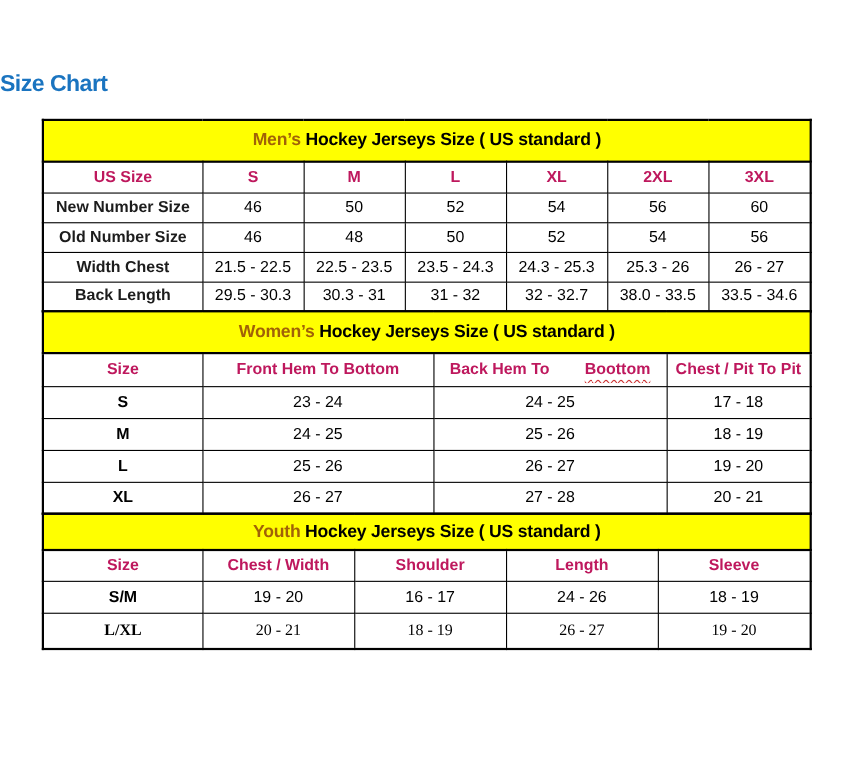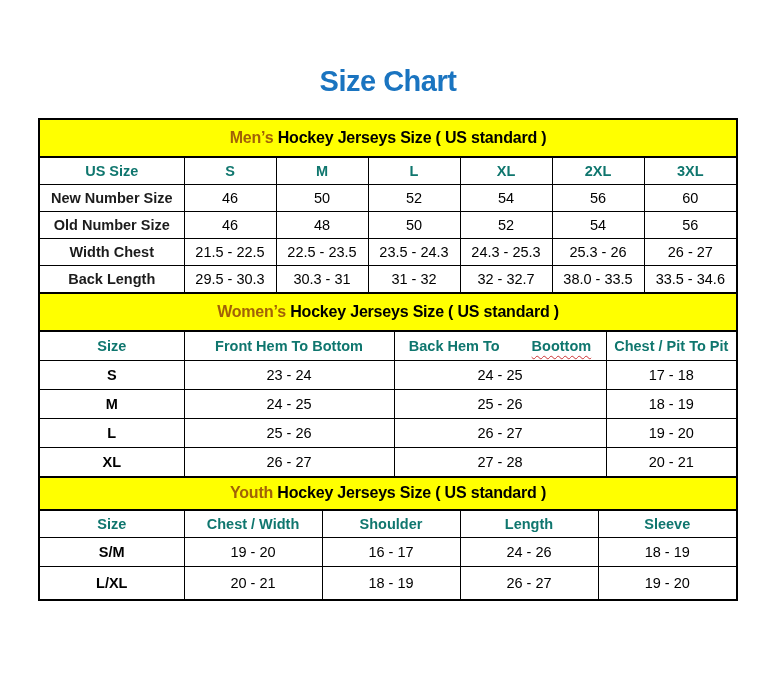--- a/index.html
+++ b/index.html
@@ -7,22 +7,21 @@
     width: 776px; height: 692px;
     background: #ffffff;
     overflow: hidden;
     font-family: "Liberation Sans", "DejaVu Sans", sans-serif;
     color: #000;
   }
   .page { width: 776px; height: 692px; }
   .title {
     margin-top: 64px;
     width: 776px;
-    text-align: center;
-    font-size: 29px;
+    font-size: 21px;
     font-weight: bold;
     letter-spacing: -0.5px;
     color: #1a74c0;
     line-height: 1.2;
   }
   .tables { margin: 19px 0 0 38px; width: 698px; }
   table {
     width: 698px;
     table-layout: fixed;
     border-collapse: collapse;
@@ -30,41 +29,41 @@
   }
   table + table { margin-top: -2px; }
   td, th {
     border: 1px solid #000;
     text-align: center;
     vertical-align: middle;
     font-size: 14.5px;
     overflow: hidden;
     white-space: nowrap;
   }
-  th { font-weight: bold; color: #0f766e; }
+  th { font-weight: bold; color: #be185d; }
   td.value { font-weight: 400; color: #000000; }
   td.row-label-bold { font-weight: bold; color: #000; }
   td.row-label-reg { font-weight: 700; color: #1c1c1c; }
   tr.band-row td {
     border: 2px solid #000;
     background: #ffff00;
     font-size: 16px;
     font-weight: bold;
     letter-spacing: -0.2px;
   }
   tr.band-row { height: 38px; }
   tr.band-row.band-sm { height: 33px; padding-left: 48px; }
   .accent { color: #a16207; }
   .mens   tr.head-row { height: 28px; }
   .mens   tr.data-row { height: 27px; }
   .womens tr.head-row { height: 30px; }
   .womens tr.data-row { height: 29px; }
   .youth  tr.head-row { height: 28px; }
   .youth  tr.data-row { height: 29px; }
-  .youth  tr.data-row.tall { height: 33px; }
+  .youth  tr.data-row.tall { height: 33px; font-family: Liberation Serif, serif; }
   .misspelled {
     text-decoration-line: underline;
     text-decoration-style: wavy;
     text-decoration-color: #cc3333;
     text-decoration-thickness: 1px;
     text-underline-offset: 4px;
     margin-left: 28px;
   }
 </style>
 </head>

